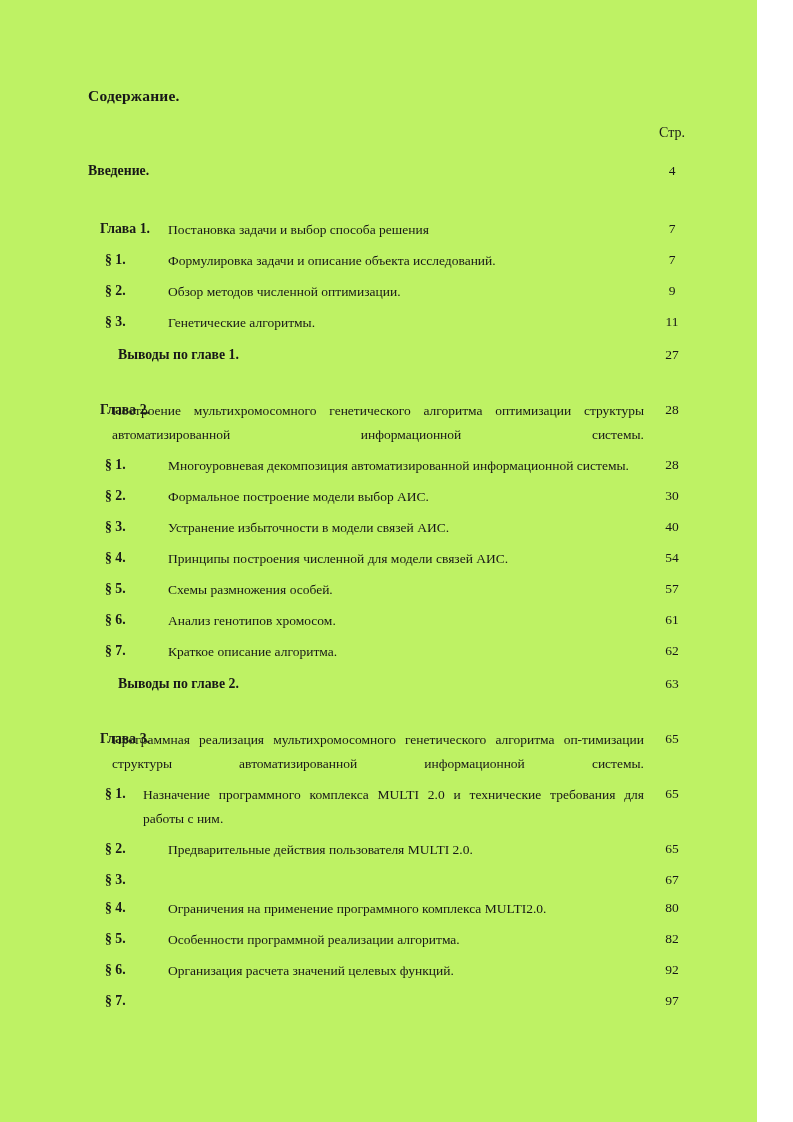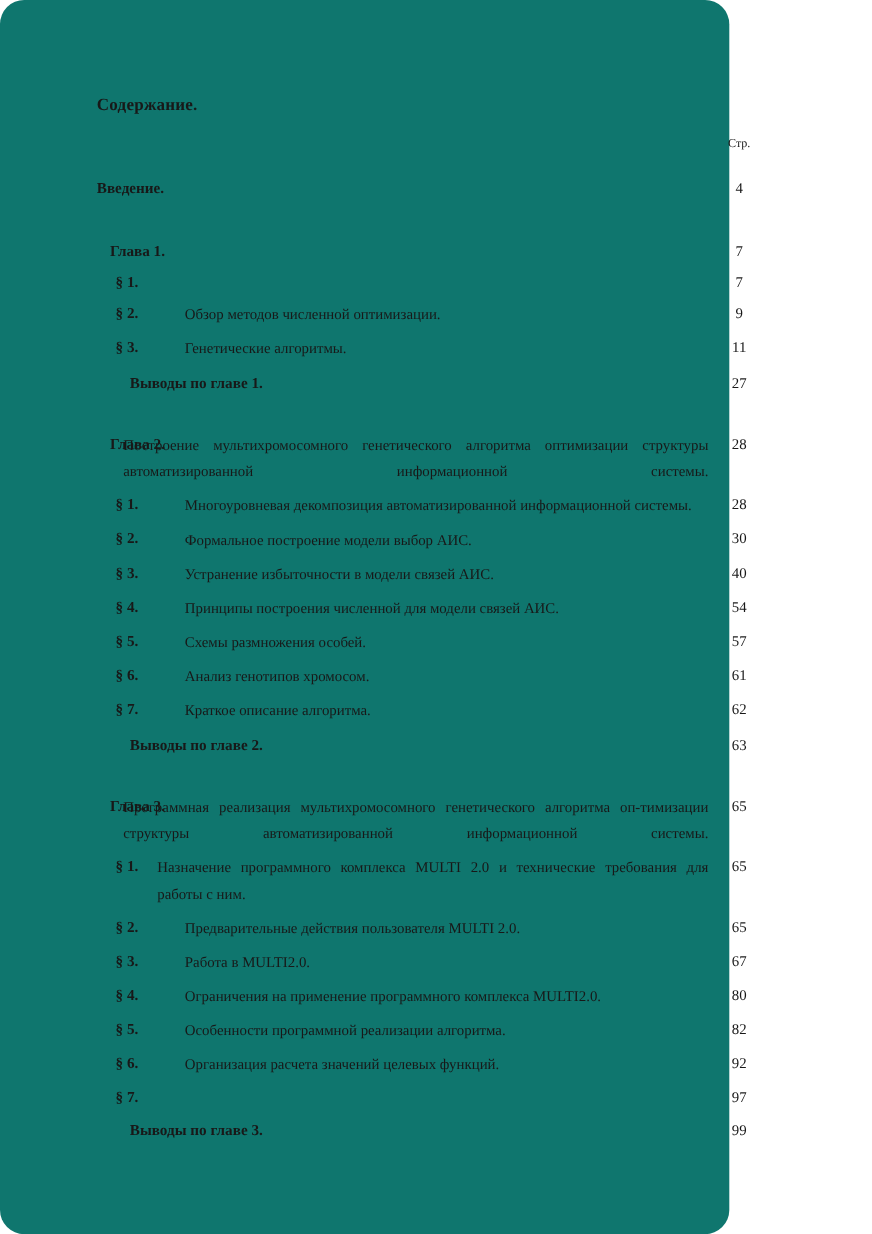--- a/index.html
+++ b/index.html
@@ -13,24 +13,23 @@
     position: relative;
     overflow: hidden;
     font-family: "Liberation Serif", "DejaVu Serif", serif;
     color: #181818;
     -webkit-font-smoothing: antialiased;
   }
 
   .page {
     position: absolute;
     left: 0; top: 0;
-    width: 663px;
+    width: 757px;
     height: 1122px;
-    background: #0f766e;
-    border-radius: 22px;
+    background: #bef264;
   }
 
   
   .content {
     position: absolute;
     left: 88px;
     top: 86px;
     width: 604px;   
   }
 
@@ -44,21 +43,21 @@
 
   .col-head-row {
     position: relative;
     height: 26px;
     margin-top: 19px;
   }
   .col-head {
     position: absolute;
     right: 0;
     top: 0;
-    font-size: 11px;
+    font-size: 14px;
     width: 40px;
     text-align: center;
   }
 
   
   .row {
     position: relative;
     padding-right: 48px;   
     min-height: 21px;
   }
@@ -162,24 +161,26 @@
 
     <div class="row row-intro">
       <span class="lbl">Введение.</span>
       <span class="pageno">4</span>
     </div>
 
     <div id="chapters-host">
         <div>
           <div class="row row-chapter single">
             <span class="chap-label">Глава 1.</span>
+            <div class="chap-title">Постановка задачи и выбор способа решения</div>
             <span class="pageno">7</span>
           </div>
           <div class="row row-sec">
             <span class="sec-label">§ 1.</span>
+            <div class="sec-title">Формулировка задачи и описание объекта исследований.</div>
             <span class="pageno">7</span>
           </div>
           <div class="row row-sec">
             <span class="sec-label">§ 2.</span>
             <div class="sec-title">Обзор методов численной оптимизации.</div>
             <span class="pageno">9</span>
           </div>
           <div class="row row-sec">
             <span class="sec-label">§ 3.</span>
             <div class="sec-title">Генетические алгоритмы.</div>
@@ -241,21 +242,20 @@
             <div class="sec-title justify-all">Назначение программного комплекса MULTI 2.0 и технические требования для работы с ним.</div>
             <span class="pageno">65</span>
           </div>
           <div class="row row-sec">
             <span class="sec-label">§ 2.</span>
             <div class="sec-title">Предварительные действия пользователя MULTI 2.0.</div>
             <span class="pageno">65</span>
           </div>
           <div class="row row-sec">
             <span class="sec-label">§ 3.</span>
-            <div class="sec-title">Работа в MULTI2.0.</div>
             <span class="pageno">67</span>
           </div>
           <div class="row row-sec">
             <span class="sec-label">§ 4.</span>
             <div class="sec-title">Ограничения на применение программного комплекса MULTI2.0.</div>
             <span class="pageno">80</span>
           </div>
           <div class="row row-sec">
             <span class="sec-label">§ 5.</span>
             <div class="sec-title">Особенности программной реализации алгоритма.</div>
@@ -263,18 +263,17 @@
           </div>
           <div class="row row-sec">
             <span class="sec-label">§ 6.</span>
             <div class="sec-title">Организация расчета значений целевых функций.</div>
             <span class="pageno">92</span>
           </div>
           <div class="row row-sec">
             <span class="sec-label">§ 7.</span>
             <span class="pageno">97</span>
           </div>
-          <div class="row row-concl"><span class="concl-text">Выводы по главе 3.</span><span class="pageno">99</span></div>
         </div>
       </div>
 
   </div>
 </div>
 
 </body></html>

